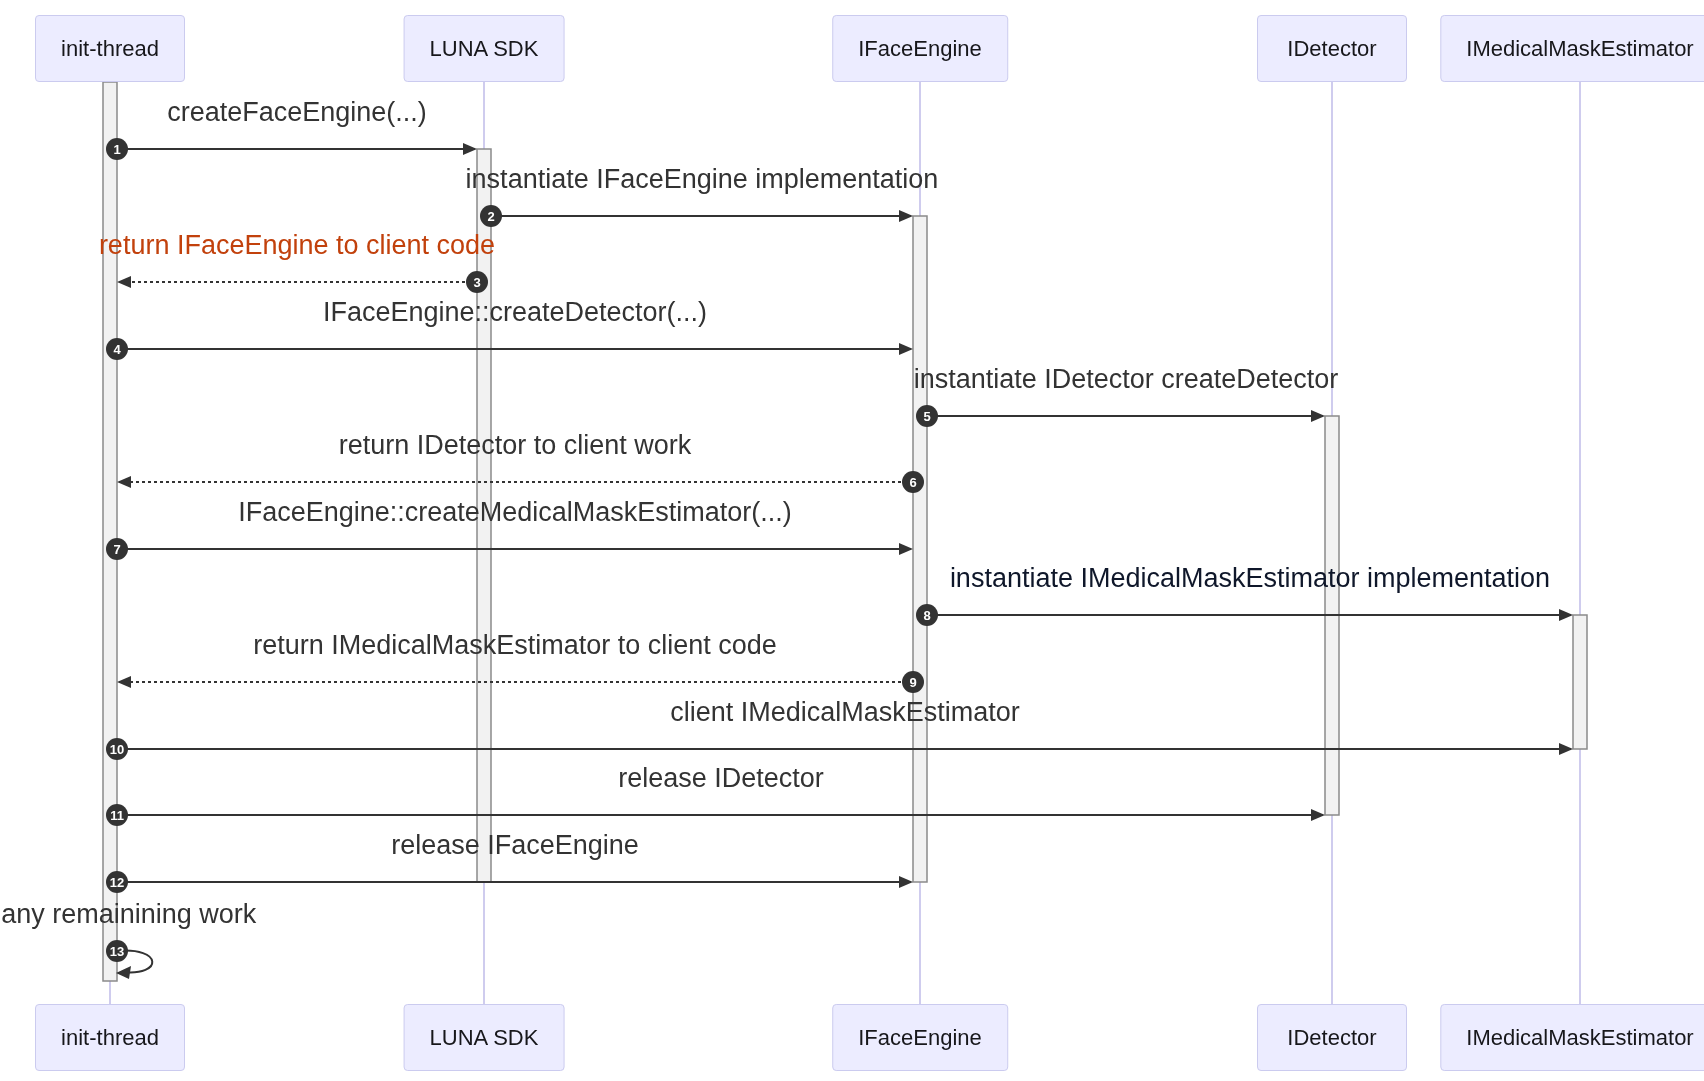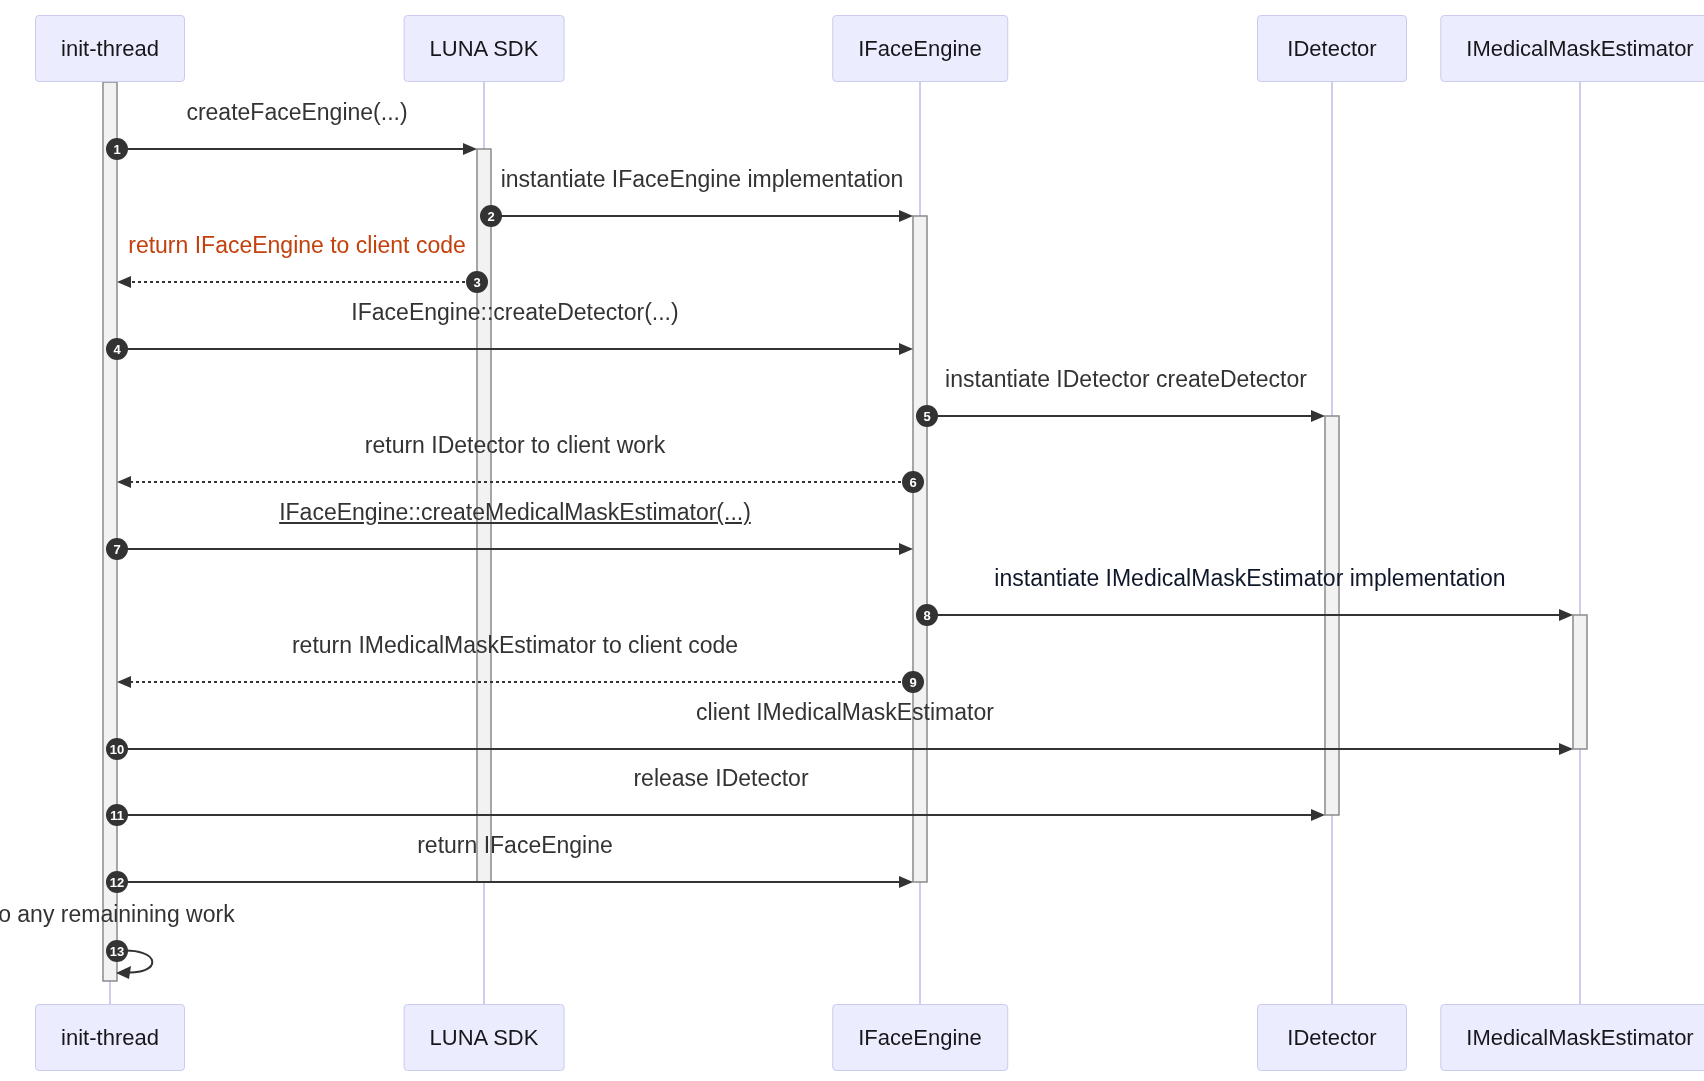--- a/index.html
+++ b/index.html
@@ -22,21 +22,21 @@
     border:1.5px solid #cbcbef;
     border-radius:4px;
     font-size:22px;
     color:#17171b;
     white-space:nowrap;
   }
   .msg-label{
     position:absolute;
     transform:translateX(-50%);
     height:26px;line-height:26px;
-    font-size:23px;
+    font-size:27px;
     color:#333333;
     white-space:nowrap;
   }
 </style>
 </head>
 <body>
 
 <div class="stage">
   <svg id="diagram-svg" width="1704" height="1081">
       <line x1="110" y1="82" x2="110" y2="1004" stroke="#cfccee" stroke-width="2"></line>
@@ -102,26 +102,26 @@
       <circle cx="117" cy="951" r="11" fill="#333333"></circle>
       <text x="117" y="955.5" fill="#ffffff" text-anchor="middle" font-size="13" font-weight="bold" font-family="&quot;Liberation Sans&quot;, sans-serif">13</text>
     </svg>
   <div id="label-layer">
       <div class="msg-label" style="left: 297px; top: 99px; color: rgb(51, 51, 51);">createFaceEngine(...)</div>
       <div class="msg-label" style="left: 702px; top: 166px; color: rgb(51, 51, 51);">instantiate IFaceEngine implementation</div>
       <div class="msg-label" style="left: 297px; top: 232px; color: #c2410c;">return IFaceEngine to client code</div>
       <div class="msg-label" style="left: 515px; top: 299px; color: rgb(51, 51, 51);">IFaceEngine::createDetector(...)</div>
       <div class="msg-label" style="left: 1126px; top: 366px; color: rgb(51, 51, 51);">instantiate IDetector createDetector</div>
       <div class="msg-label" style="left: 515px; top: 432px; color: rgb(51, 51, 51);">return IDetector to client work</div>
-      <div class="msg-label" style="left: 515px; top: 499px; color: rgb(51, 51, 51); text-decoration: underline;">IFaceEngine::createMedicalMaskEstimator(...)</div>
+      <div class="msg-label" style="left: 515px; top: 499px; color: rgb(51, 51, 51);">IFaceEngine::createMedicalMaskEstimator(...)</div>
       <div class="msg-label" style="left: 1250px; top: 565px; color: #0f172a;">instantiate IMedicalMaskEstimator implementation</div>
       <div class="msg-label" style="left: 515px; top: 632px; color: rgb(51, 51, 51);">return IMedicalMaskEstimator to client code</div>
       <div class="msg-label" style="left: 845px; top: 699px; color: rgb(51, 51, 51);">client IMedicalMaskEstimator</div>
       <div class="msg-label" style="left: 721px; top: 765px; color: rgb(51, 51, 51);">release IDetector</div>
-      <div class="msg-label" style="left: 515px; top: 832px; color: rgb(51, 51, 51);">return IFaceEngine</div>
+      <div class="msg-label" style="left: 515px; top: 832px; color: rgb(51, 51, 51);">release IFaceEngine</div>
       <div class="msg-label" style="left: 110px; top: 901px; color: rgb(51, 51, 51);">do any remainining work</div>
       <div class="actor-box" style="left: 110px; top: 15px; background: rgb(236, 236, 255); border-color: rgb(203, 203, 239); color: rgb(23, 23, 27); height: 67px;">init-thread</div>
       <div class="actor-box" style="left: 110px; top: 1004px; background: rgb(236, 236, 255); border-color: rgb(203, 203, 239); color: rgb(23, 23, 27); height: 67px;">init-thread</div>
       <div class="actor-box" style="left: 484px; top: 15px; background: rgb(236, 236, 255); border-color: rgb(203, 203, 239); color: rgb(23, 23, 27); height: 67px;">LUNA SDK</div>
       <div class="actor-box" style="left: 484px; top: 1004px; background: rgb(236, 236, 255); border-color: rgb(203, 203, 239); color: rgb(23, 23, 27); height: 67px;">LUNA SDK</div>
       <div class="actor-box" style="left: 920px; top: 15px; background: rgb(236, 236, 255); border-color: rgb(203, 203, 239); color: rgb(23, 23, 27); height: 67px;">IFaceEngine</div>
       <div class="actor-box" style="left: 920px; top: 1004px; background: rgb(236, 236, 255); border-color: rgb(203, 203, 239); color: rgb(23, 23, 27); height: 67px;">IFaceEngine</div>
       <div class="actor-box" style="left: 1332px; top: 15px; background: rgb(236, 236, 255); border-color: rgb(203, 203, 239); color: rgb(23, 23, 27); height: 67px;">IDetector</div>
       <div class="actor-box" style="left: 1332px; top: 1004px; background: rgb(236, 236, 255); border-color: rgb(203, 203, 239); color: rgb(23, 23, 27); height: 67px;">IDetector</div>
       <div class="actor-box" style="left: 1580px; top: 15px; background: rgb(236, 236, 255); border-color: rgb(203, 203, 239); color: rgb(23, 23, 27); height: 67px;">IMedicalMaskEstimator</div>

